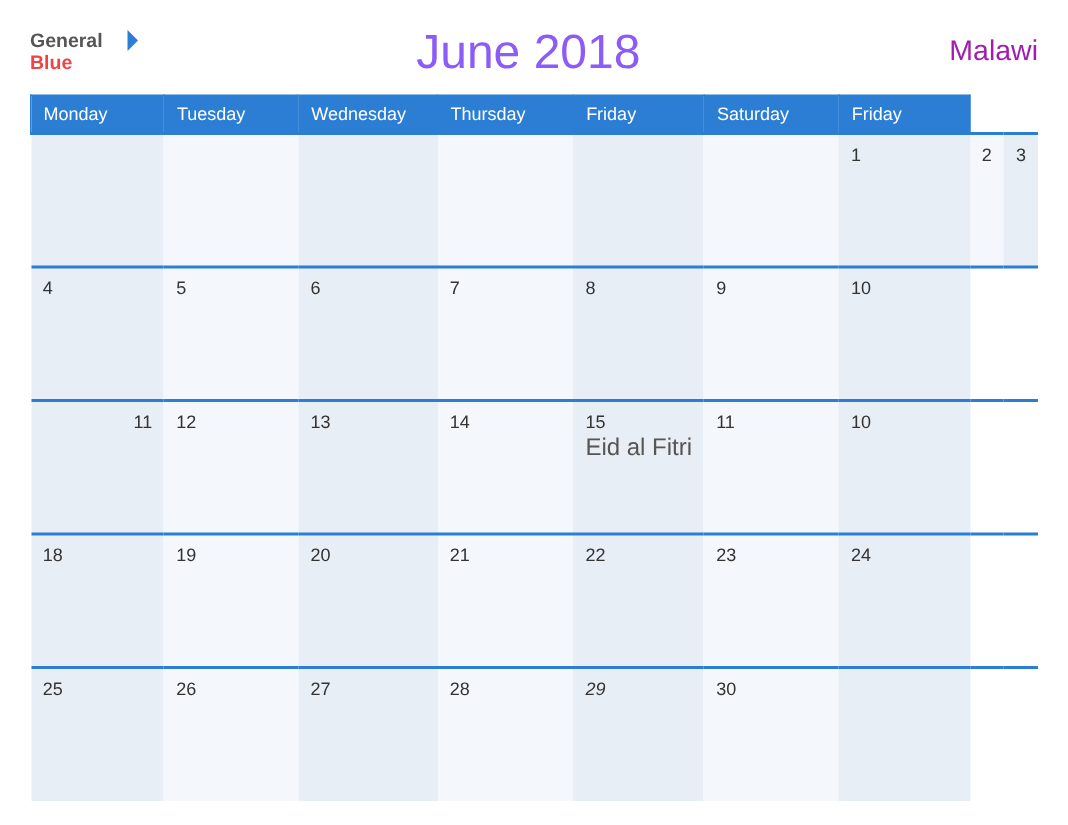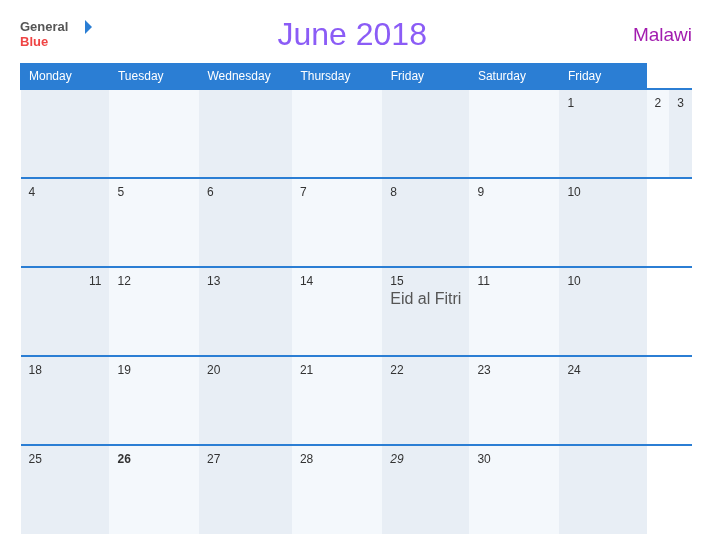--- a/index.html
+++ b/index.html
@@ -209,21 +209,21 @@
           <span class="day-num">23</span>
         </td>
         <td style="background: rgb(232, 238, 245);">
           <span class="day-num">24</span>
         </td>
       </tr>
       <tr>
         <td style="background: rgb(232, 238, 245);">
           <span class="day-num">25</span>
         </td>
-        <td style="background: rgb(244, 248, 252); font-weight: bold;">
+        <td style="background: rgb(244, 248, 252);">
           <span class="day-num">26</span>
         </td>
         <td style="background: rgb(232, 238, 245);">
           <span class="day-num">27</span>
         </td>
         <td style="background: rgb(244, 248, 252);">
           <span class="day-num">28</span>
         </td>
         <td style="background: rgb(232, 238, 245); font-style: italic;">
           <span class="day-num">29</span>

